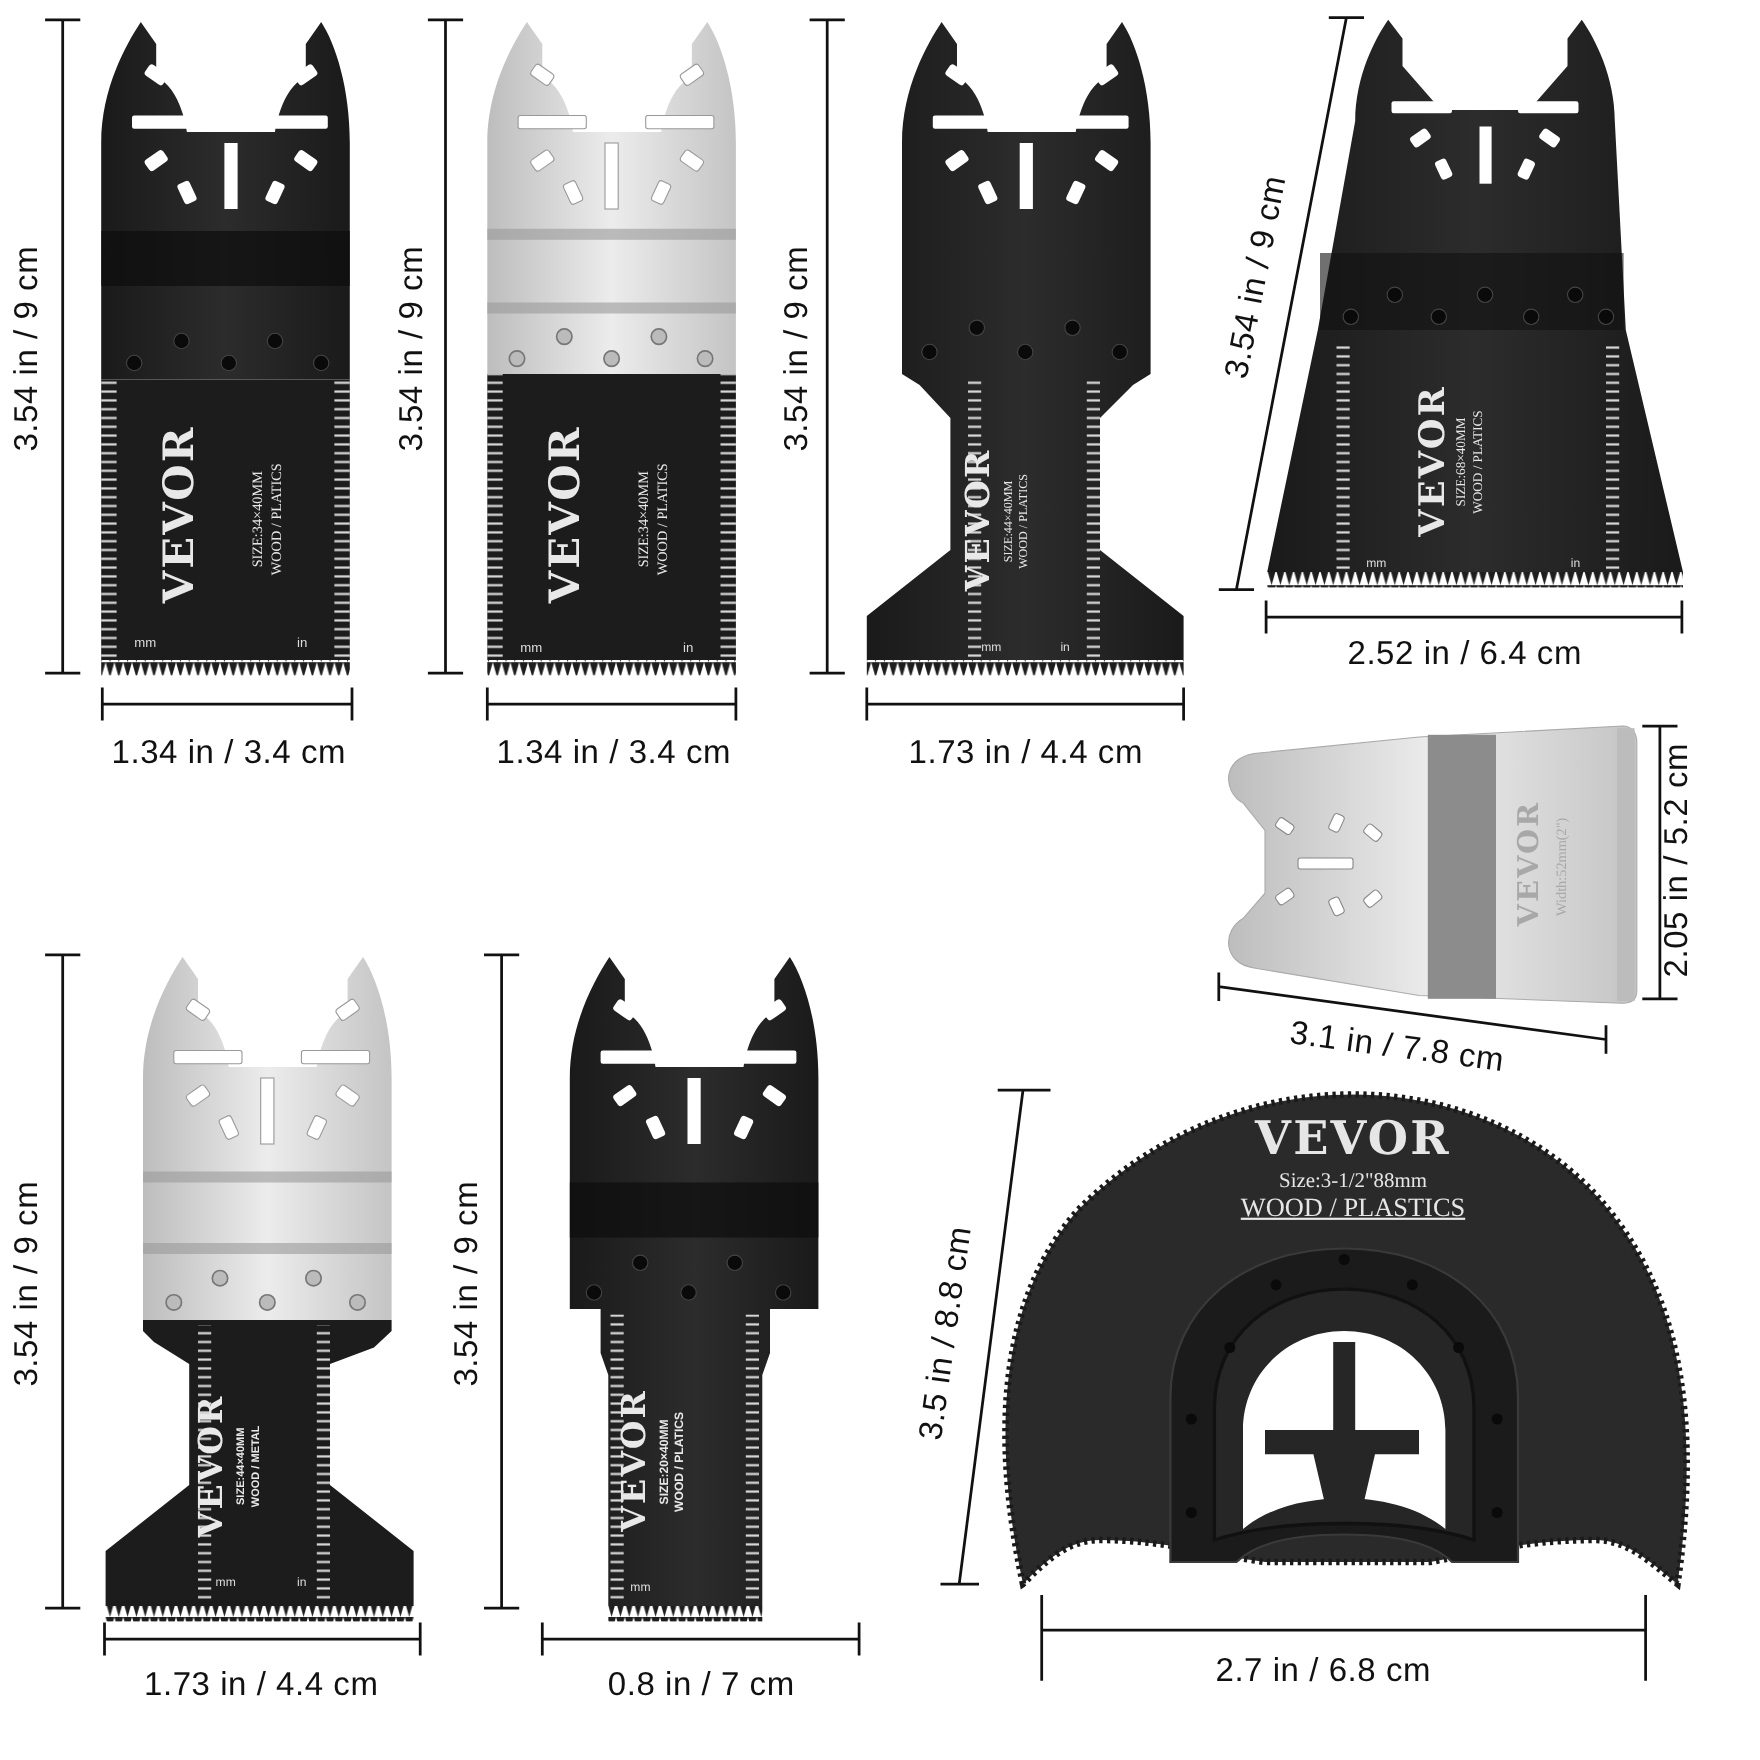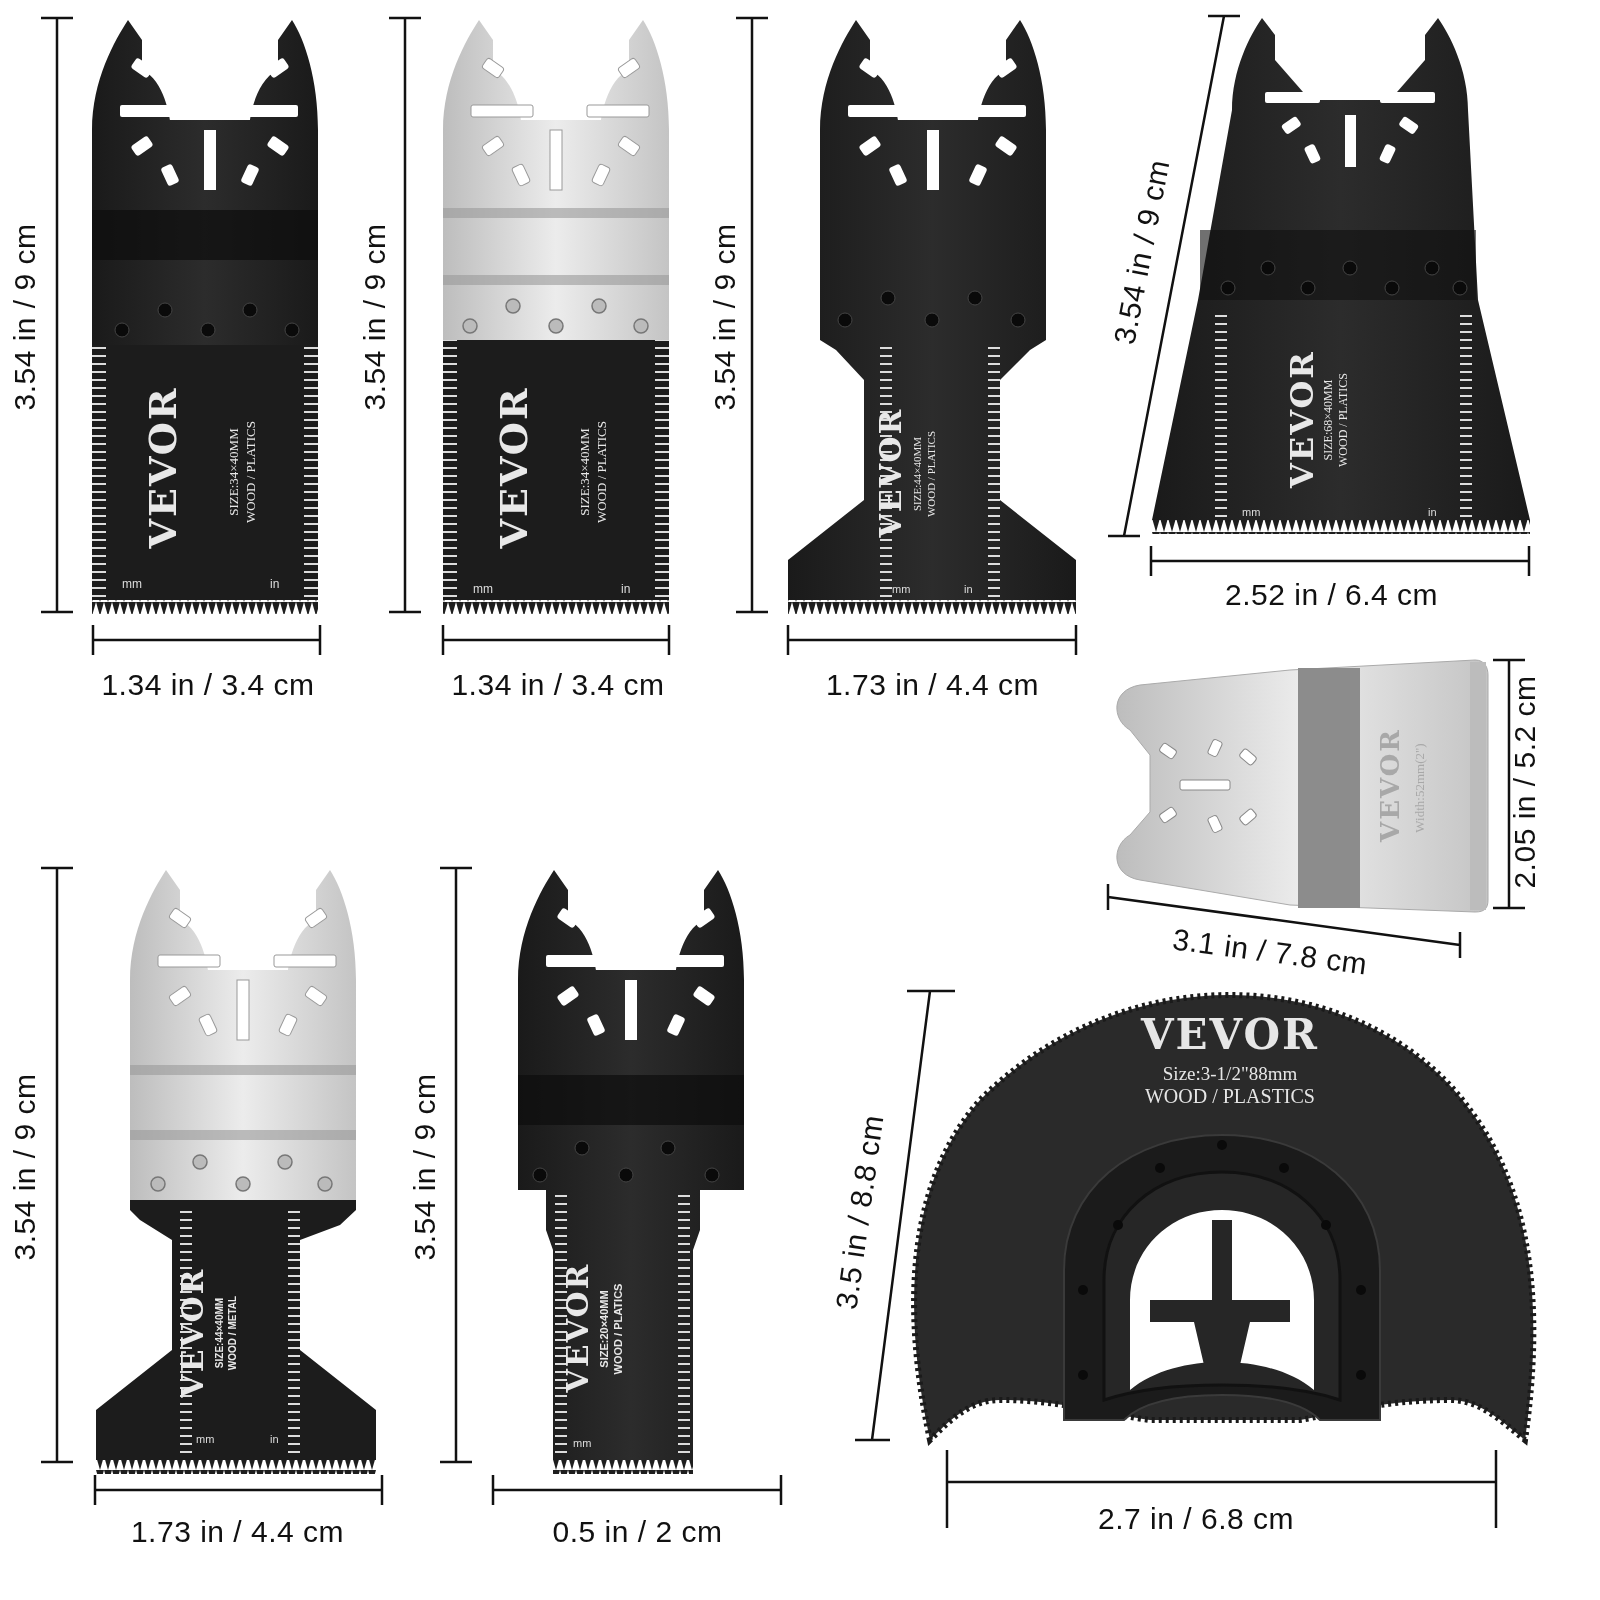--- a/index.html
+++ b/index.html
@@ -360,35 +360,35 @@
   <div class="abs" style="left:-72px; top:120px; width:260px; transform:rotate(-90deg); text-align:center; color:#e8e8e8; font-size:11px; line-height:14px; font-weight:bold;">
     <div>SIZE:20×40MM</div>
     <div>WOOD / PLATICS</div>
   </div>
   <div class="abs" style="left:20px; top:242px; color:#ddd; font-size:11px;">mm</div>
 </div>
 
 <div class="abs" style="left:1080px; top:1010px; width:300px; text-align:center; color:#e6e6e6;">
   <div class="brand" style="font-size:42px; letter-spacing:2px;">VEVOR</div>
   <div style="font-family:'Liberation Serif',serif; font-size:19px; margin-top:4px;">Size:3-1/2"88mm</div>
-  <div style="font-family:'Liberation Serif',serif; font-size:20px;">WOOD / PLASTICS</div>
+  <div style="font-family:'Liberation Serif',serif; font-size:24px;text-decoration:underline;">WOOD / PLASTICS</div>
 </div>
 
 <div class="dim-label vlabel" style="left:-85px; top:300px; width:220px; text-align:center; transform:rotate(-90deg);">3.54 in / 9 cm</div>
 <div class="dim-label vlabel" style="left:265px; top:300px; width:220px; text-align:center; transform:rotate(-90deg);">3.54 in / 9 cm</div>
 <div class="dim-label vlabel" style="left:615px; top:300px; width:220px; text-align:center; transform:rotate(-90deg);">3.54 in / 9 cm</div>
 <div class="dim-label vlabel" style="left:1032px; top:235px; width:220px; text-align:center; transform:rotate(-79deg);">3.54 in / 9 cm</div>
 
 <div class="dim-label" style="left:93px; top:668px; width:230px; text-align:center;">1.34 in / 3.4 cm</div>
 <div class="dim-label" style="left:443px; top:668px; width:230px; text-align:center;">1.34 in / 3.4 cm</div>
 <div class="dim-label" style="left:815px; top:668px; width:235px; text-align:center;">1.73 in / 4.4 cm</div>
 <div class="dim-label" style="left:1225px; top:578px; width:235px; text-align:left;">2.52 in / 6.4 cm</div>
 
 <div class="dim-label vlabel" style="left:1415px; top:765px; width:220px; text-align:center; transform:rotate(-90deg);">2.05 in / 5.2 cm</div>
 <div class="dim-label" style="left:1160px; top:935px; width:220px; text-align:center; transform:rotate(7.5deg);">3.1 in / 7.8 cm</div>
 
 <div class="dim-label vlabel" style="left:-85px; top:1150px; width:220px; text-align:center; transform:rotate(-90deg);">3.54 in / 9 cm</div>
 <div class="dim-label vlabel" style="left:315px; top:1150px; width:220px; text-align:center; transform:rotate(-90deg);">3.54 in / 9 cm</div>
 <div class="dim-label vlabel" style="left:750px; top:1195px; width:220px; text-align:center; transform:rotate(-82deg);">3.5 in / 8.8 cm</div>
 
 <div class="dim-label" style="left:120px; top:1515px; width:235px; text-align:center;">1.73 in / 4.4 cm</div>
-<div class="dim-label" style="left:520px; top:1515px; width:235px; text-align:center;">0.5 in / 2 cm</div>
-<div class="dim-label" style="left:1059px; top:1502px; width:235px; text-align:right;">2.7 in / 6.8 cm</div>
+<div class="dim-label" style="left:520px; top:1515px; width:235px; text-align:center;">0.8 in / 7 cm</div>
+<div class="dim-label" style="left:1105px; top:1502px; width:235px; text-align:left;">2.7 in / 6.8 cm</div>
 
 </body></html>

